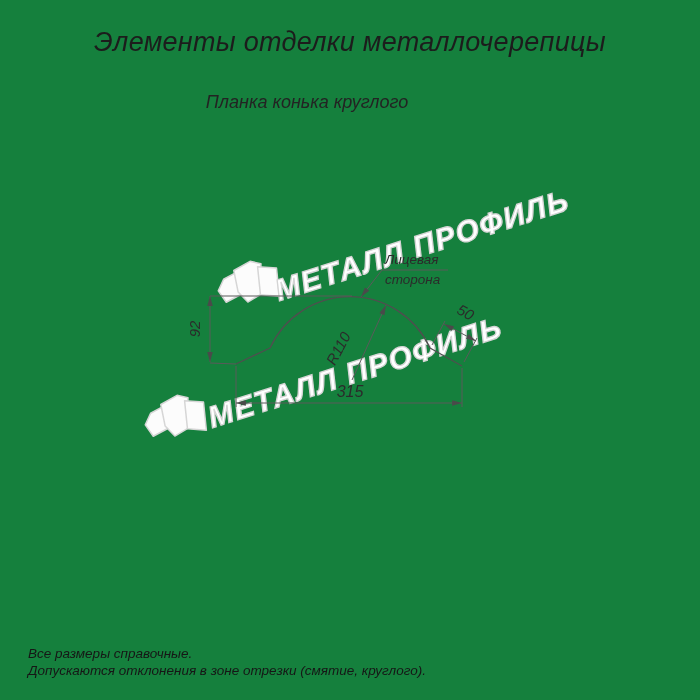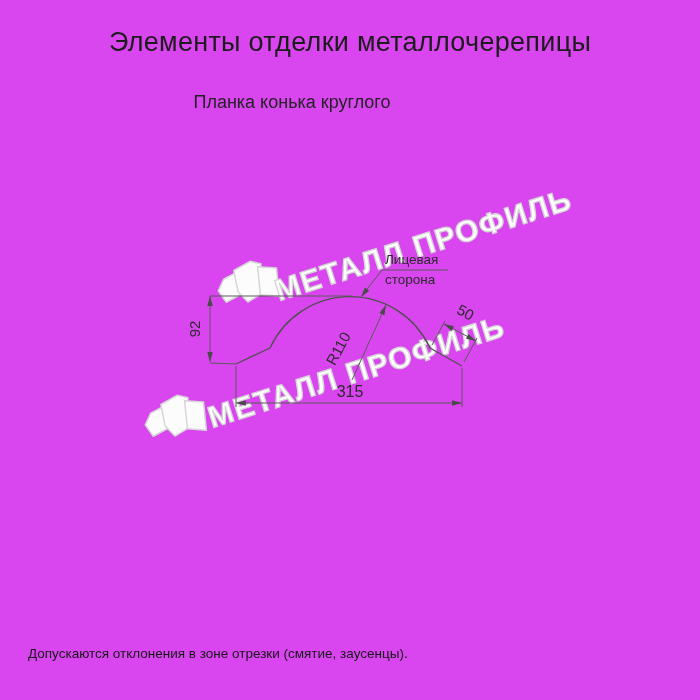--- a/index.html
+++ b/index.html
@@ -1,21 +1,21 @@
 <!DOCTYPE html>
 <html><head>
 <meta charset="utf-8">
 <style>
   html,body{margin:0;padding:0;background:#ffffff;width:700px;height:700px;overflow:hidden;
             font-family:"Liberation Sans", sans-serif;}
-  .page{position:relative;width:700px;height:700px;background:#d946ef;}
+  .page{position:relative;width:700px;height:700px;background:#15803d;font-style:italic;}
   .title{position:absolute;top:27px;left:0;width:700px;text-align:center;
          font-size:27px;font-weight:400;color:#1c1c1c;letter-spacing:.3px;}
   .subtitle{position:absolute;top:92px;left:0;width:584px;text-align:center;
-            font-size:18px;font-weight:400;color:#232323;line-height:21px;}
+            font-size:18px;font-weight:400;color:#232323;line-height:21px;padding-left:15px;}
   .footer{position:absolute;top:645px;left:28px;width:640px;
           font-size:13.5px;color:#161616;line-height:17px;}
   svg{position:absolute;left:0;top:0;}
   .dimtxt{font-size:15px;fill:#2b2b2b;}
   .dimtxt-b{font-size:16px;fill:#2b2b2b;}
   .lbl{font-size:13.5px;fill:#2b2b2b;}
   .wm-text{font-size:30px;font-weight:bold;letter-spacing:1.5px;
            fill:#ffffff;stroke:#d4d4d4;stroke-width:1.3px;}
   .wm-shape{fill:#fcfcfc;stroke:#d6d6d6;stroke-width:1.5;stroke-linejoin:round;}
 </style>
@@ -87,16 +87,17 @@
     <text class="dimtxt" text-anchor="middle" transform="translate(343,351) rotate(-62)">R110</text>
 
     <g>
       <path d="M 361,297 L 382,270 L 448,270" fill="none" stroke="#5a5a5a" stroke-width="1" marker-start="url(#as)"></path>
       <text class="lbl" x="385" y="264">Лицевая</text>
       <text class="lbl" x="385" y="284">сторона</text>
     </g>
   </svg>
 
   <div class="footer">
-    <div>Допускаются отклонения в зоне отрезки (смятие, заусенцы).</div>
+    <div>Все размеры справочные.</div>
+    <div>Допускаются отклонения в зоне отрезки (смятие, круглого).</div>
   </div>
 
 </div>
 
 </body></html>

